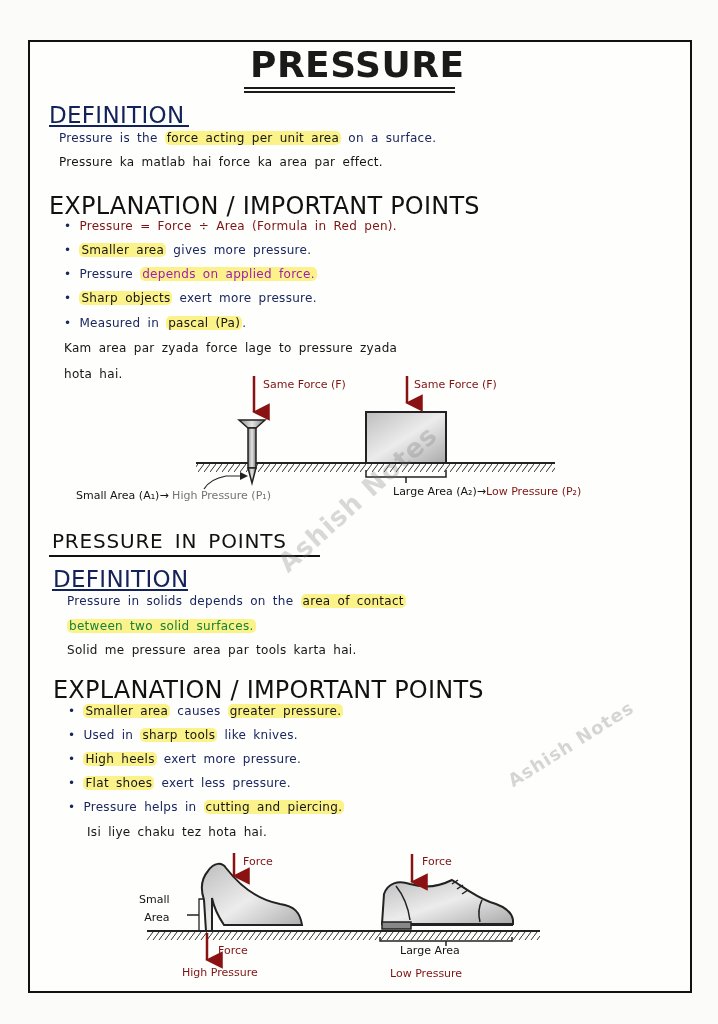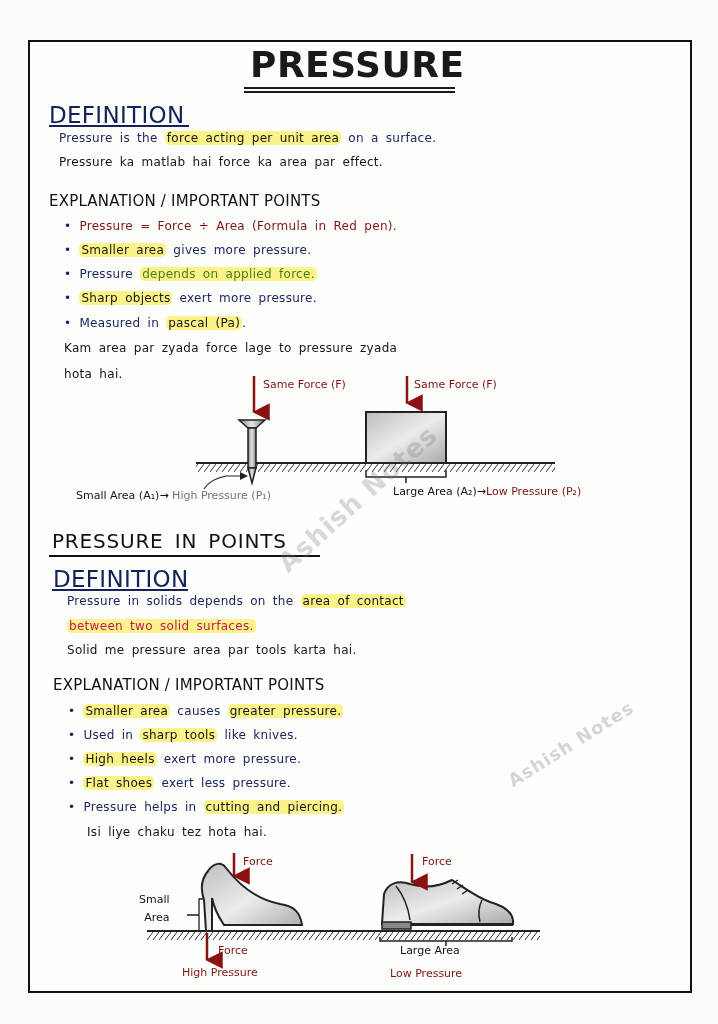--- a/index.html
+++ b/index.html
@@ -3,21 +3,21 @@
 <meta charset="utf-8">
 <style>
   html,body{margin:0;padding:0;}
   body{width:718px;height:1024px;background:#fbfbf9;position:relative;overflow:hidden;font-family:"DejaVu Sans",sans-serif;}
   .frame{position:absolute;left:28px;top:40px;width:664px;height:953px;border:2.5px solid #111;box-sizing:border-box;background:#fefefc;}
   .abs{position:absolute;white-space:nowrap;}
   .title{left:250px;top:44px;font-size:36px;letter-spacing:0.5px;color:#1a1a1a;font-weight:bold;font-family:"DejaVu Sans",sans-serif;}
   .title-ul{position:absolute;left:244px;width:211px;height:2px;background:#1a1a1a;}
   .h-def{font-size:23px;color:#14225a;letter-spacing:0.3px;}
   .h-def-ul{position:absolute;height:2px;background:#14225a;}
-  .h-exp{font-size:15px;color:#111;letter-spacing:0.2px;}
+  .h-exp{font-size:24px;color:#111;letter-spacing:0.2px;}
   .h-sec{font-size:20px;color:#111;letter-spacing:0.8px;word-spacing:4px;}
   .h-sec-ul{position:absolute;height:2px;background:#111;}
   .txt{font-size:12px;color:#1a2660;letter-spacing:0.3px;word-spacing:3px;}
   .txt.dark{color:#151515;}
   .hl{background:#fbf38a;border-radius:5px;padding:0 2px;}
   .bullet{color:#1a2660;margin-right:8px;}
   .lbl{font-size:11px;color:#141414;}
   .lbl.red{color:#7d1414;}
   .wm{position:absolute;font-size:26px;color:rgba(120,120,120,0.28);font-weight:bold;transform-origin:left bottom;white-space:nowrap;letter-spacing:1px;}
   .wm.small{font-size:18px;color:rgba(120,120,120,0.3);}
@@ -42,21 +42,21 @@
 
 <div class="abs h-exp" style="left:49px;top:192px">EXPLANATION / IMPORTANT POINTS</div>
 
 <div class="abs txt" style="left:64px;top:219px">
   <span class="bullet">•</span><span class="red" style="color:#7d1414">Pressure = Force ÷ Area  (Formula in Red pen).</span>
 </div>
 <div class="abs txt" style="left:64px;top:243px">
   <span class="bullet">•</span><span class="hl" style="color:#151515">Smaller area</span><span> gives more pressure.</span>
 </div>
 <div class="abs txt" style="left:64px;top:267px">
-  <span class="bullet">•</span><span>Pressure </span><span class="hl" style="color:#4d7c0f">depends on applied force.</span>
+  <span class="bullet">•</span><span>Pressure </span><span class="hl" style="color:#a21caf">depends on applied force.</span>
 </div>
 <div class="abs txt" style="left:64px;top:291px">
   <span class="bullet">•</span><span class="hl" style="color:#151515">Sharp objects</span><span> exert more pressure.</span>
 </div>
 <div class="abs txt" style="left:64px;top:316px">
   <span class="bullet">•</span><span>Measured in </span><span class="hl" style="color:#151515">pascal (Pa)</span><span>.</span>
 </div>
 <div class="abs txt dark" style="left:64px;top:341px">Kam area par zyada force lage to pressure zyada</div>
 <div class="abs txt dark" style="left:64px;top:367px">hota hai.</div>
 
@@ -114,21 +114,21 @@
 <div class="abs h-sec" style="left:52px;top:529px">PRESSURE IN POINTS</div>
 <div class="h-sec-ul" style="left:49px;top:555px;width:271px"></div>
 
 <div class="abs h-def" style="left:53px;top:566px">DEFINITION</div>
 <div class="h-def-ul" style="left:52px;top:589px;width:136px"></div>
 
 <div class="abs txt" style="left:67px;top:594px">
   <span>Pressure in solids depends on the </span><span class="hl" style="color:#151515">area of contact</span>
 </div>
 <div class="abs txt" style="left:67px;top:619px">
-  <span class="hl" style="color:#be185d">between two solid surfaces.</span>
+  <span class="hl" style="color:#15803d">between two solid surfaces.</span>
 </div>
 <div class="abs txt dark" style="left:67px;top:643px">Solid me pressure area par tools karta hai.</div>
 
 <div class="abs h-exp" style="left:53px;top:676px">EXPLANATION / IMPORTANT POINTS</div>
 
 <div class="abs txt" style="left:68px;top:704px">
   <span class="bullet">•</span><span class="hl" style="color:#151515">Smaller area</span><span> causes </span><span class="hl" style="color:#151515">greater pressure.</span>
 </div>
 <div class="abs txt" style="left:68px;top:728px">
   <span class="bullet">•</span><span>Used in </span><span class="hl" style="color:#151515">sharp tools</span><span> like knives.</span>

